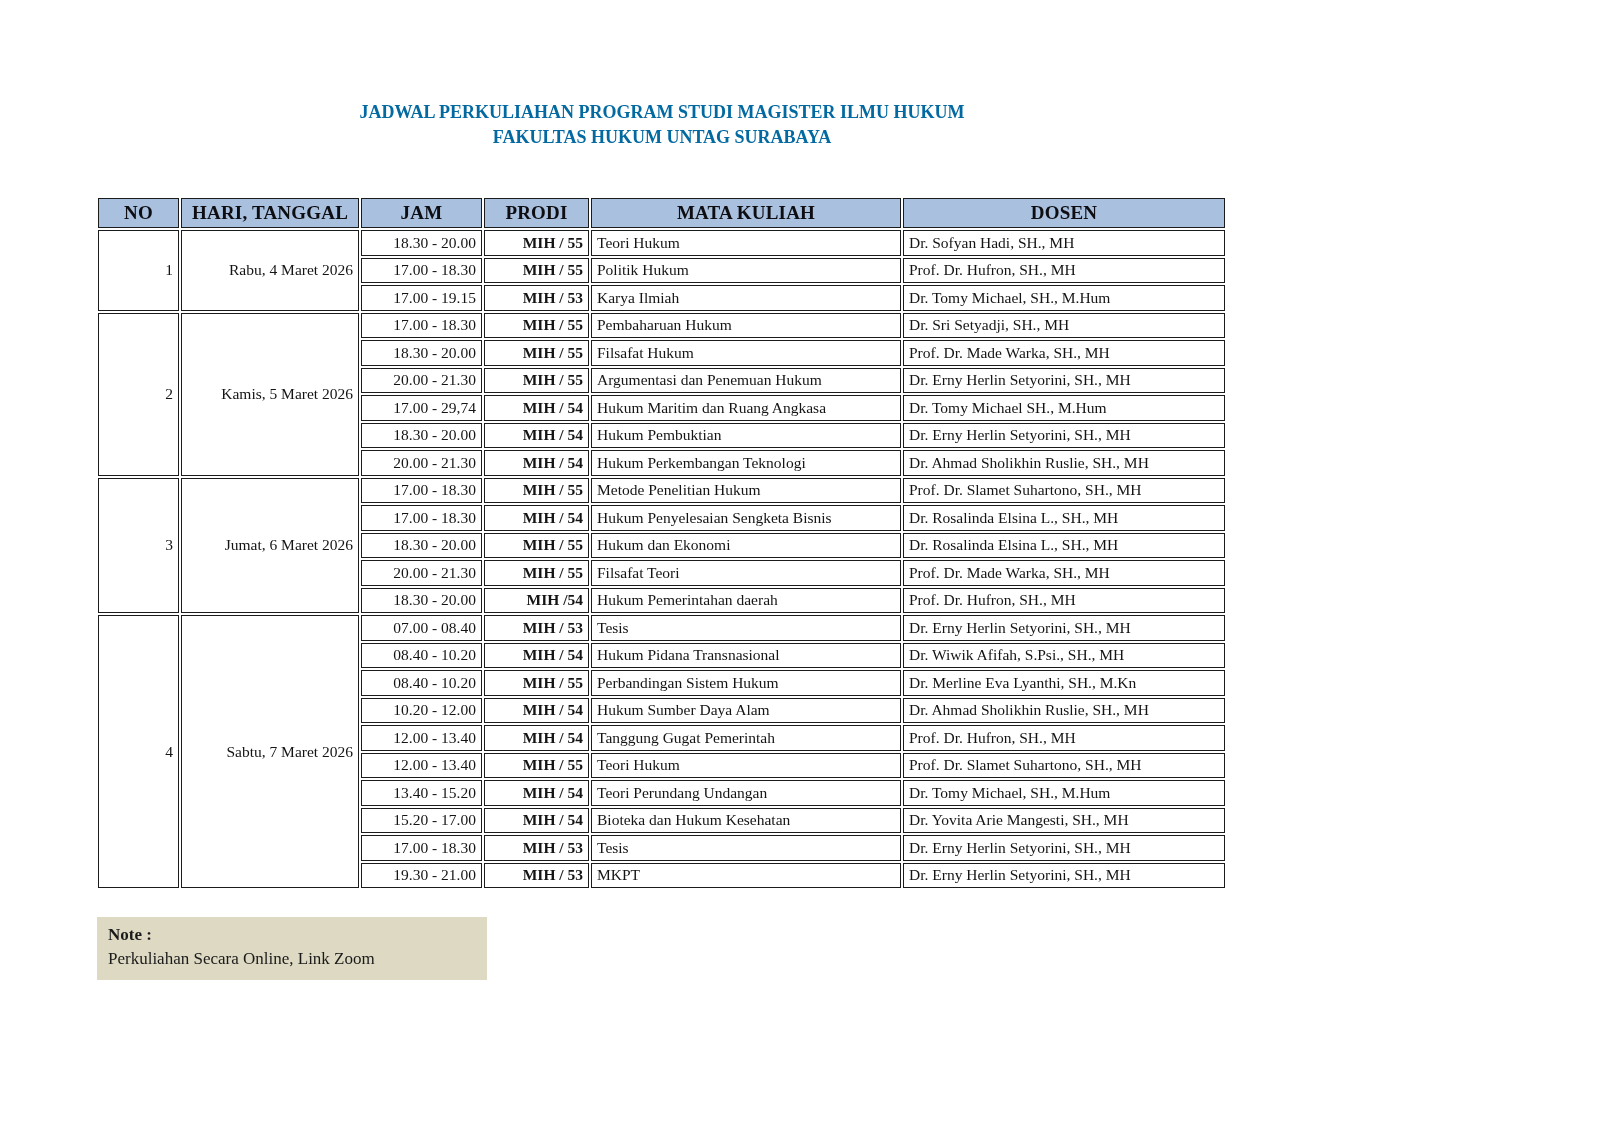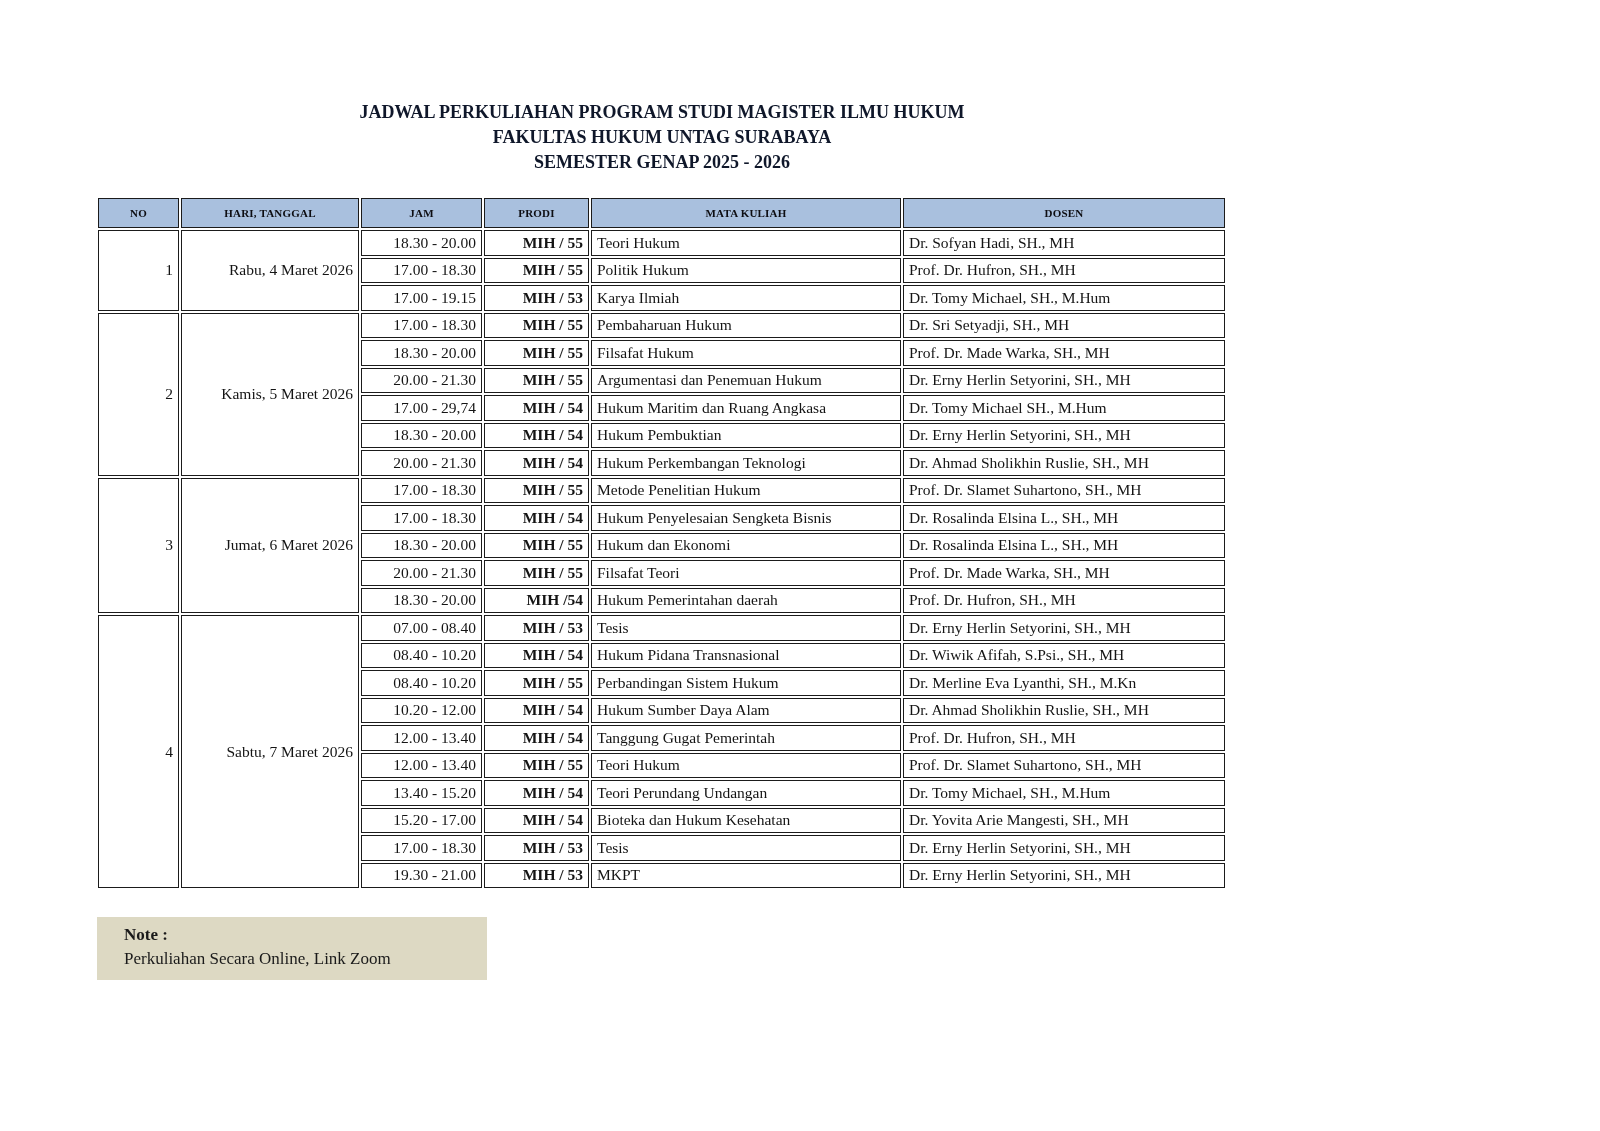--- a/index.html
+++ b/index.html
@@ -13,21 +13,21 @@
   }
   .page { position: absolute; inset: 0; }
 
   .title-block {
     position: absolute;
     left: 97px; top: 100px; width: 1130px;
     text-align: center;
     font-weight: bold;
     font-size: 18px;
     line-height: 25px;
-    color: #0f172a;
+    color: #0369a1;
   }
 
   table.schedule {
     position: absolute;
     left: 96px; top: 196px;
     width: 1131px;
     table-layout: fixed;
     border-collapse: separate;
     border-spacing: 2px;
   }
@@ -36,52 +36,51 @@
     box-sizing: border-box;
     font-size: 15.5px;
     padding: 0 5px;
     vertical-align: middle;
     overflow: hidden;
     white-space: nowrap;
   }
   table.schedule th {
     background: var(--header-bg, #a9c0de);
     height: 30px;
-    font-size: 11px;
+    font-size: 19px;
     font-weight: bold;
     text-align: center;
     letter-spacing: 0.2px;
     color: #0d0d12;
   }
   table.schedule td { height: 25.5px; background: #ffffff; }
   td.center { text-align: right; }
   td.bold { font-weight: bold; }
 
   .note-box {
     position: absolute;
     left: 97px; top: 917px;
     width: 390px;
     box-sizing: border-box;
     background: var(--note-bg, #ddd9c3);
-    padding: 6px 13px 9px 27px;
+    padding: 6px 13px 9px 11px;
     font-size: 17px;
     line-height: 24px;
     color: #1a1a1a;
   }
   .note-label { font-weight: bold; }
 </style>
 </head>
 <body>
 
 <div class="page">
 
   <div class="title-block">
     <div>JADWAL PERKULIAHAN PROGRAM STUDI MAGISTER ILMU HUKUM</div>
     <div>FAKULTAS HUKUM UNTAG SURABAYA</div>
-    <div>SEMESTER GENAP 2025 - 2026</div>
   </div>
 
   <table class="schedule">
     <colgroup>
       <col style="width:81px">
       <col style="width:178px">
       <col style="width:121px">
       <col style="width:105px">
       <col style="width:310px">
       <col style="width:322px">

